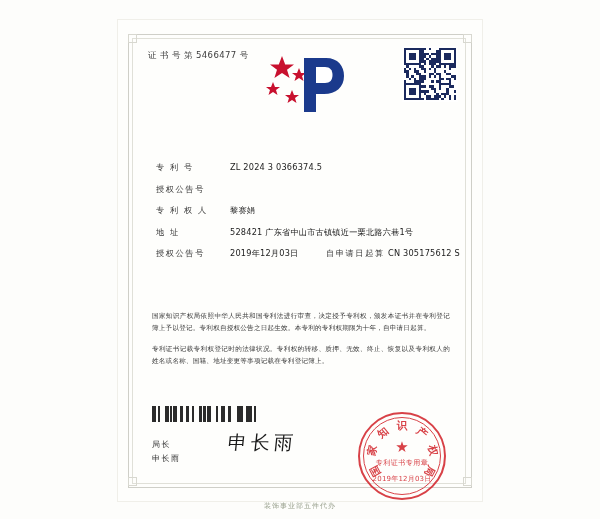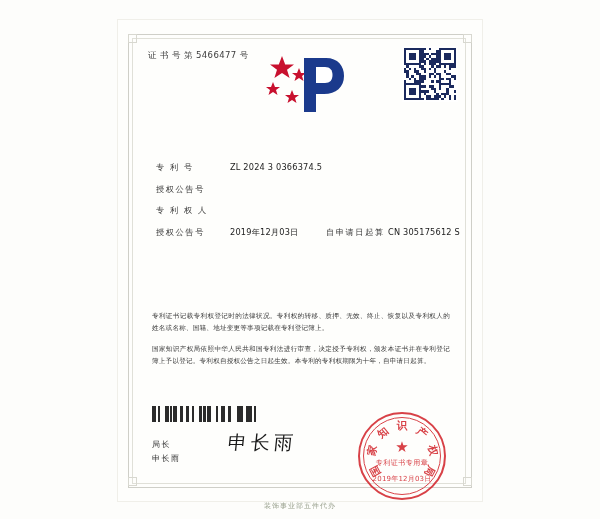--- a/index.html
+++ b/index.html
@@ -739,32 +739,37 @@
     <div class="fields">
       <div class="field-row">
         <span class="field-label">专 利 号</span>
         <span class="field-value">ZL 2024 3 0366374.5</span>
       </div>
       <div class="field-row">
         <span class="field-label">授权公告号</span>
       </div>
       <div class="field-row">
         <span class="field-label">专 利 权 人</span>
+        <span class="field-value">黎赛娟</span>
+      </div>
+      <div class="field-row">
+        <span class="field-label">地 址</span>
+        <span class="field-value">528421 广东省中山市古镇镇近一栗北路六巷1号</span>
       </div>
       <div class="field-row">
         <span class="field-label">授权公告号</span>
         <span class="field-value" style="flex:0 0 96px">2019年12月03日</span>
         <span class="field-label" style="flex:0 0 62px;width:62px">自申请日起算</span>
         <span class="field-value">CN 305175612 S</span>
       </div>
     </div>
 
     <div class="legal">
+      <p>国家知识产权局依照中华人民共和国专利法进行审查，决定授予专利权，颁发本证书并在专利登记簿上予以登记。专利权自授权公告之日起生效。本专利的专利权期限为十年，自申请日起算。</p>
       <p>专利证书记载专利权登记时的法律状况。专利权的转移、质押、无效、终止、恢复以及专利权人的姓名或名称、国籍、地址变更等事项记载在专利登记簿上。</p>
-      <p>国家知识产权局依照中华人民共和国专利法进行审查，决定授予专利权，颁发本证书并在专利登记簿上予以登记。专利权自授权公告之日起生效。本专利的专利权期限为十年，自申请日起算。</p>
     </div>
 
     <div class="barcode" id="barcode">
         <i style="width: 1px;"></i>
         <i style="width: 2px;"></i>
         <i style="width: 1px;"></i>
         <i style="width: 2px; background: transparent;"></i>
         <i style="width: 2px;"></i>
         <i style="width: 2px; background: transparent;"></i>
         <i style="width: 1px; background: transparent;"></i>

